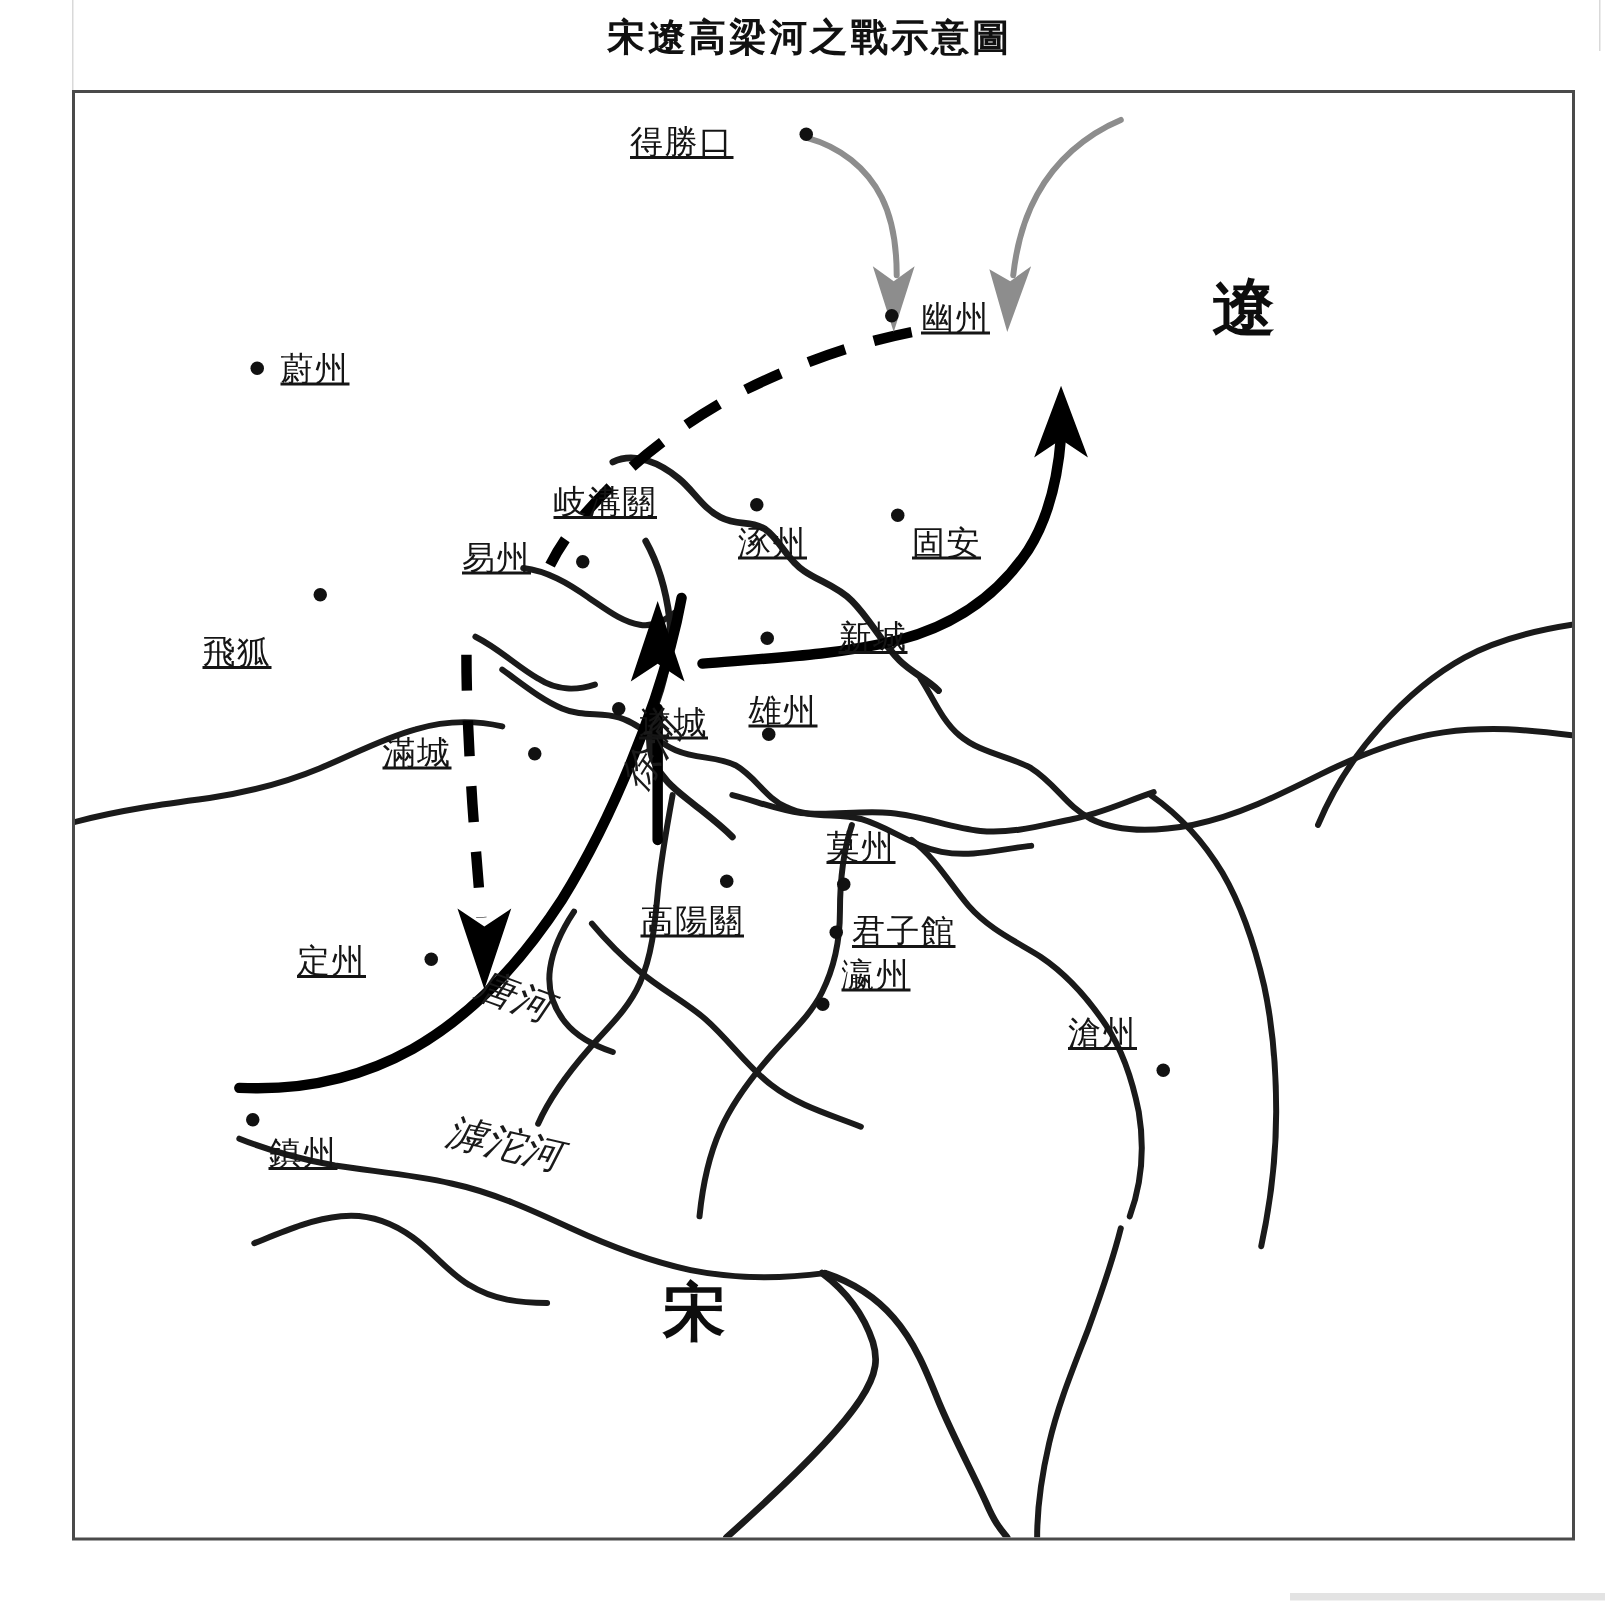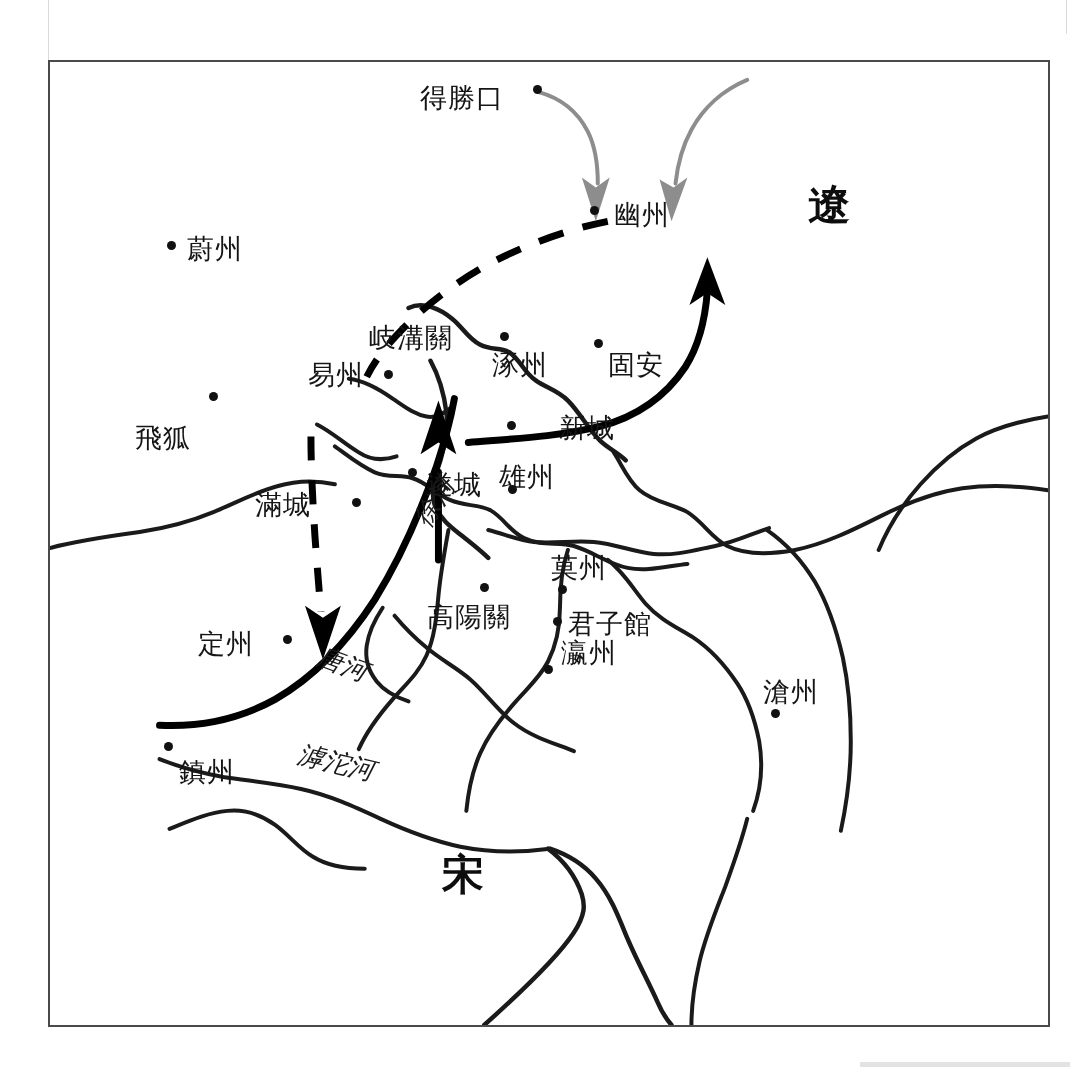--- a/index.html
+++ b/index.html
@@ -68,25 +68,26 @@
   #map-canvas {
     position: absolute;
     left: 0; top: 0;
     width: 100%;
     height: 100%;
   }
 
   
   .place {
     position: absolute;
-    font-size: 27px;
+    font-size: 22px;
     color: #151515;
     white-space: nowrap;
     font-family: "DejaVu Sans", "Liberation Sans", sans-serif;
     letter-spacing: 1px;
+    text-decoration: underline;
   }
   .place.serif {
     font-family: "DejaVu Serif", "Liberation Serif", serif;
   }
   .river-label {
     position: absolute;
     font-size: 26px;
     color: #1a1a1a;
     white-space: nowrap;
     font-style: italic;
@@ -110,20 +111,21 @@
 </style>
 </head>
 <body>
 
 <div id="page">
 
   <div class="scan-mark" id="crop-mark-top-left-v"></div>
   <div class="scan-mark" id="scan-edge-right"></div>
   <div class="scan-mark" id="scan-smudge-bottom"></div>
 
+  <div id="map-title">宋遼高梁河之戰示意圖</div>
 
   <div id="map-frame">
 
     <svg id="map-canvas" viewBox="0 0 1002 967" preserveAspectRatio="none">
 
       <g fill="none" stroke="#1a1a1a" stroke-linecap="round" stroke-linejoin="round">
 
         <path stroke-width="4.5" d="M 360,247 C 375,240 392,248 404,258 C 414,266 420,278 432,284
              C 444,290 452,286 462,292 C 472,299 476,312 488,320
              C 498,327 510,330 520,340 C 532,352 540,368 552,380
@@ -258,21 +260,21 @@
     <div class="place serif" style="left:475px; top:348px;margin-left:34px;">新城</div>
     <div class="place serif" style="left:449px; top:397px;">雄州</div>
     <div class="place serif" style="left:376px; top:405px;">遂城</div>
     <div class="place serif" style="left:205px; top:425px;">滿城</div>
     <div class="place serif" style="left:501px; top:488px;text-align:center;">莫州</div>
     <div class="place serif" style="left:377px; top:537px;">高陽關</div>
     <div class="place serif" style="left:518px; top:544px;">君子館</div>
     <div class="place serif" style="left:511px; top:573px;">瀛州</div>
     <div class="place serif" style="left:148px; top:564px;">定州</div>
     <div class="place serif" style="left:129px; top:692px;">鎮州</div>
-    <div class="place serif" style="left:713px; top:612px;text-align:center;">滄州</div>
+    <div class="place serif" style="left:662px; top:612px;text-align:center;">滄州</div>
 
     <div class="river-label" style="left:356px; top:453px; transform: rotate(-58deg); transform-origin: left top;">徐河</div>
     <div class="river-label" style="left:274px; top:577px; transform: rotate(20deg); transform-origin: left top;">唐河</div>
     <div class="river-label" style="left:252px; top:675px; transform: rotate(13deg); transform-origin: left top;">滹沱河</div>
 
     <div class="realm-label" style="left:758px; top:115px;">遼</div>
     <div class="realm-label" style="left:392px; top:785px;">宋</div>
 
   </div>
 </div>

